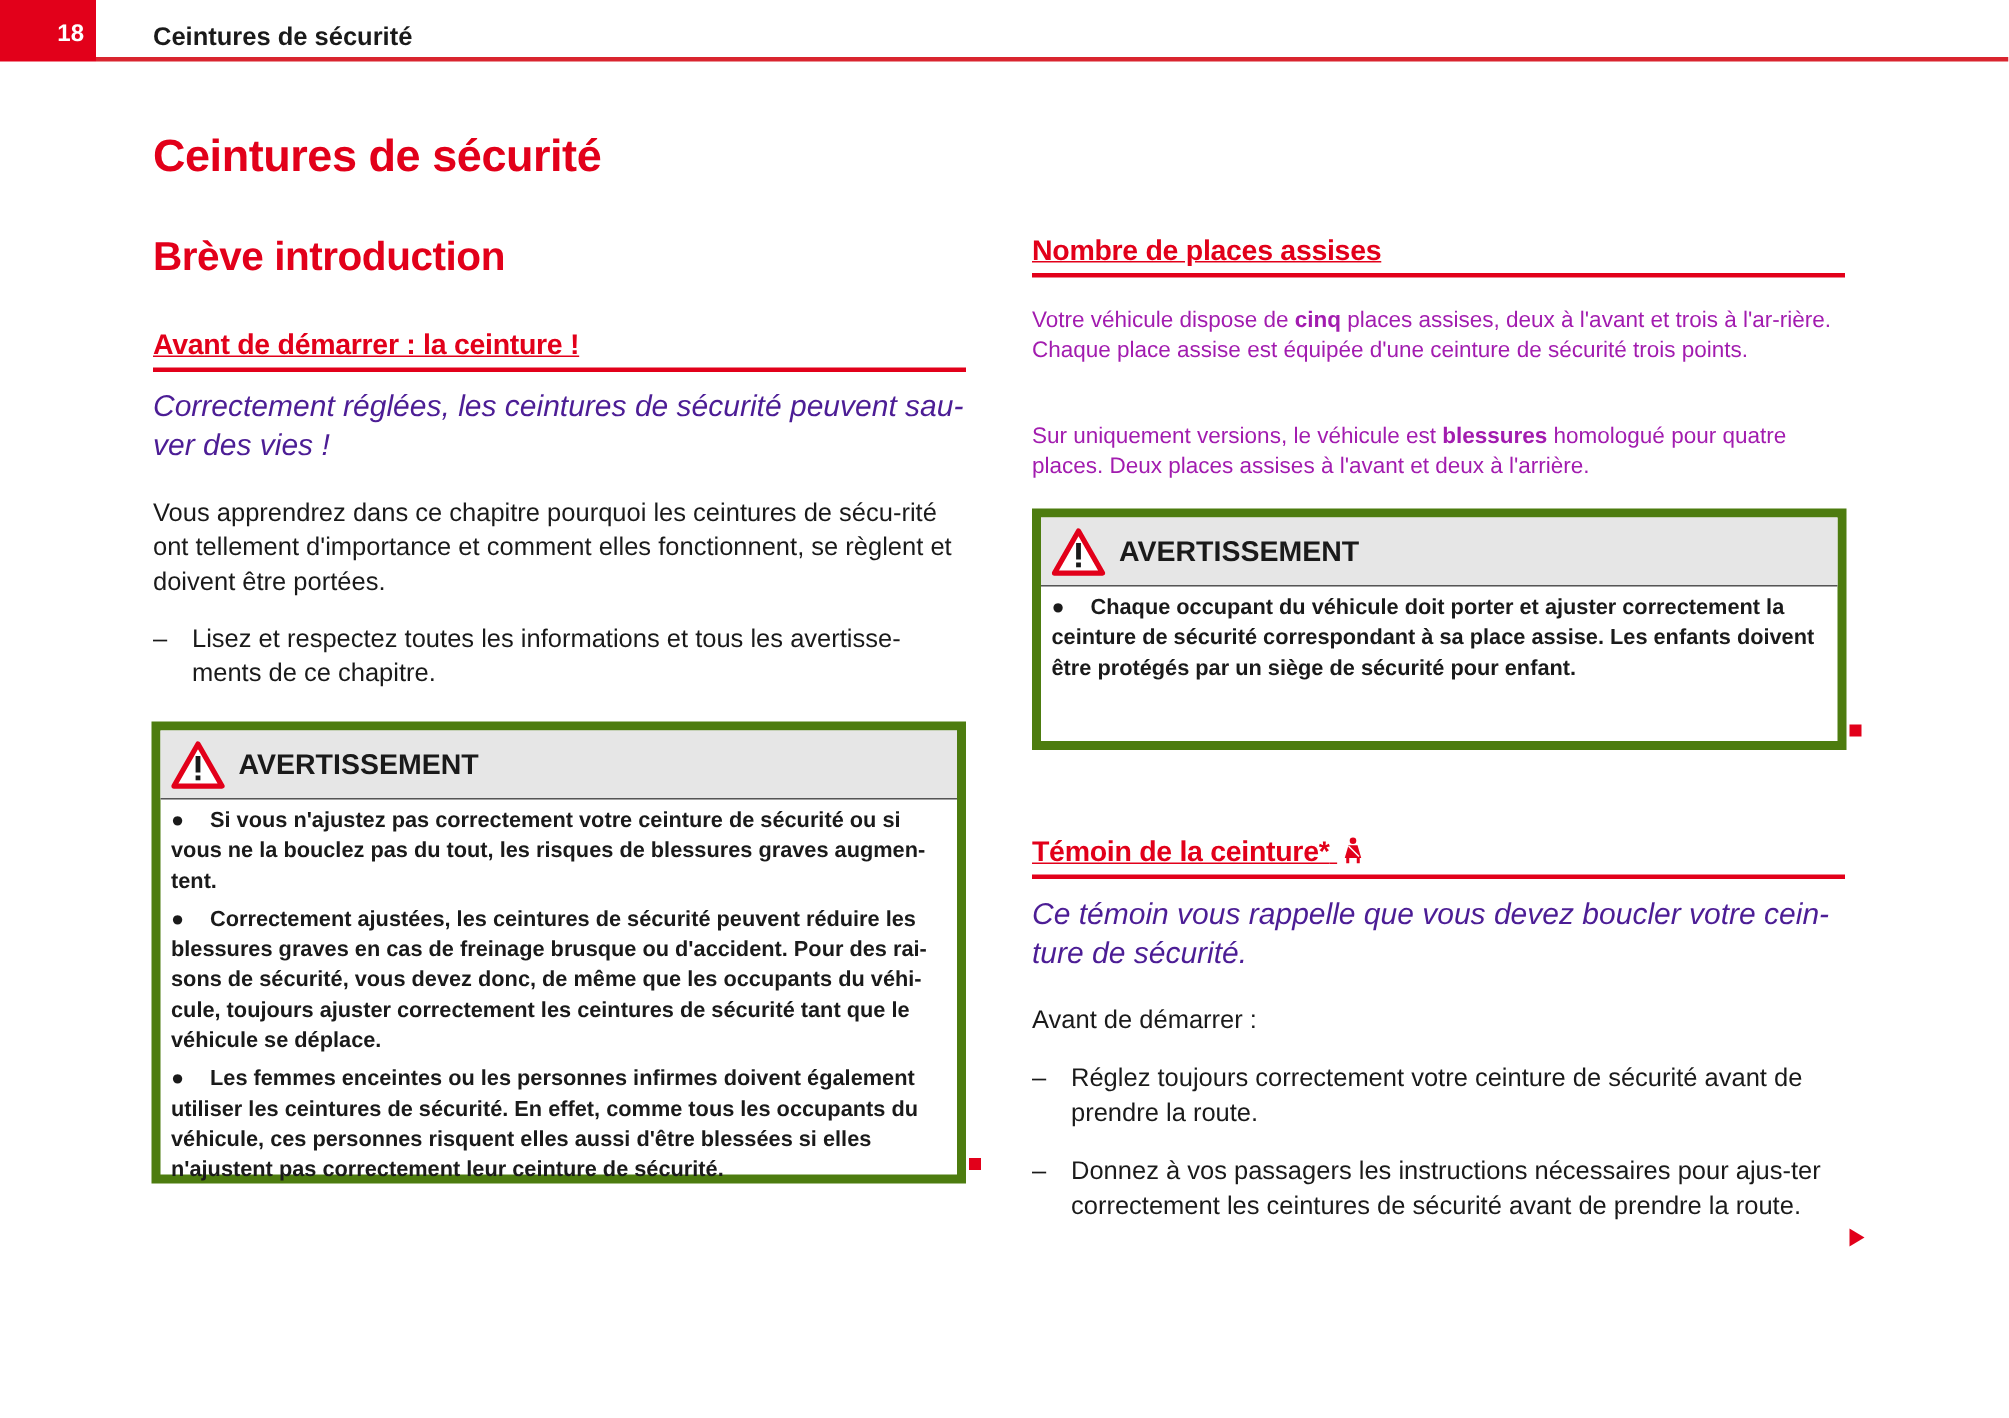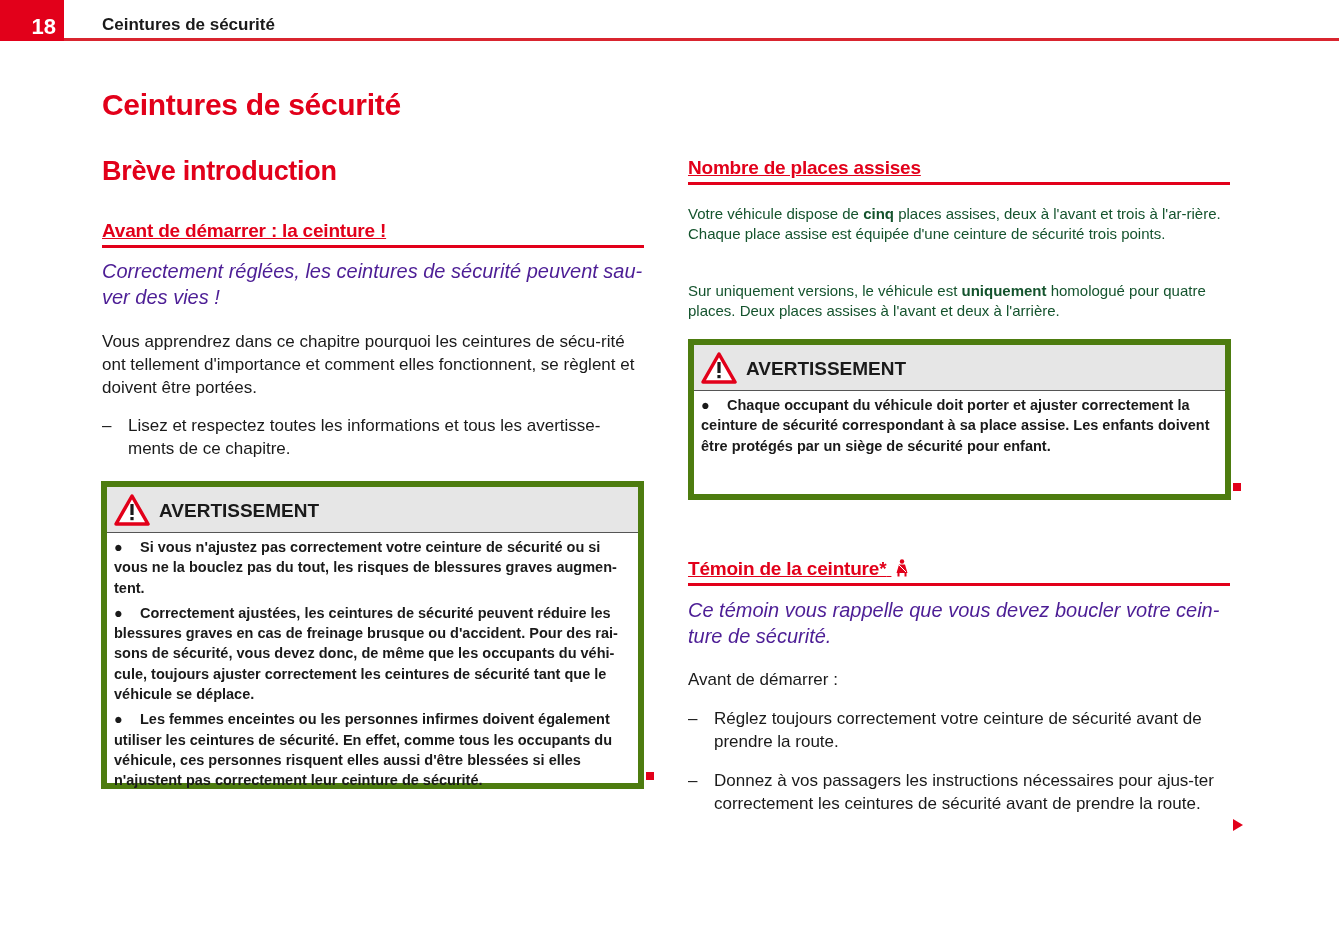--- a/index.html
+++ b/index.html
@@ -1,30 +1,30 @@
 <!DOCTYPE html>
 <html><head>
 <meta charset="utf-8">
 <style>
   * { margin: 0; padding: 0; box-sizing: border-box; }
   html, body { width: 1339px; height: 945px; background: #ffffff; overflow: hidden; }
   body { position: relative; font-family: "Liberation Sans", sans-serif; color: #1a1a1a; }
 
   .page-header { position: absolute; left: 0; top: 0; width: 1339px; height: 41px; }
   .page-number-box { position: absolute; left: 0; top: 0; width: 64px; height: 41px; background: #e2001a; }
-  .page-number { position: absolute; left: 0; top: 14px; width: 64px; text-align: right; padding-right: 8px; color: #fff; font-weight: bold; font-size: 22px; }
+  .page-number { position: absolute; left: 0; top: 14px; width: 64px; text-align: right; padding-right: 8px; color: #fff; font-weight: bold; font-size: 16px; }
   .header-title { position: absolute; left: 102px; top: 15px; font-size: 17px; font-weight: bold; color: #1a1a1a; }
   .header-rule { position: absolute; left: 64px; top: 38px; width: 1275px; height: 3px; background: #d9252f; }
   .h-chapter { position: absolute; left: 102px; top: 88px; font-size: 30px; font-weight: bold; color: #e2001a; letter-spacing: -0.3px; }
   .h-section { position: absolute; font-size: 27px; font-weight: bold; color: #e2001a; letter-spacing: -0.3px; }
   .h-sub { position: absolute; font-size: 19px; font-weight: bold; color: #e2001a; padding-bottom: 3px; border-bottom: 3px solid #e2001a; letter-spacing: -0.2px; text-decoration: underline; }
 
   .intro { position: absolute; font-style: italic; font-size: 20px; line-height: 26px; color: #4c1d95; }
   .body-text { position: absolute; font-size: 17px; line-height: 23px; color: #1a1a1a; }
-  .body-small { position: absolute; font-size: 15px; line-height: 20px; color: #14532d; }
+  .body-small { position: absolute; font-size: 15px; line-height: 20px; color: #a21caf; }
   .dash-item { position: absolute; font-size: 17px; line-height: 23px; color: #1a1a1a; padding-left: 26px; }
   .dash-item .dash { position: absolute; left: 0; top: 0; }
 
   .warn-box { position: absolute; border: 6px solid #4d7c0f; background: #fff; }
   .warn-head { height: 46px; background: #e6e6e6; border-bottom: 1px solid #555; position: relative; }
   .warn-icon { position: absolute; left: 7px; top: 7px; width: 36px; height: 32px; }
   .warn-title { position: absolute; left: 52px; top: 13px; font-size: 19px; font-weight: bold; color: #1a1a1a; }
   .warn-body { padding: 4px 7px 3px 7px; }
   .warn-item { font-size: 14.5px; line-height: 20.3px; font-weight: bold; color: #1a1a1a; margin-bottom: 5px; }
   .warn-item:last-child { margin-bottom: 0; }
@@ -77,21 +77,21 @@
 </div>
 <div class="end-square" style="left:646px; top:772px;"></div>
 
 <div class="h-sub" style="left:688px; top:157px; width:542px;">Nombre de places assises</div>
 
 <div class="body-small" style="left:688px; top:204px; width:540px;">
   <span>Votre véhicule dispose de </span><b>cinq</b><span> places assises, deux à l'avant et trois à l'ar-rière. Chaque place assise est équipée d'une ceinture de sécurité trois points.</span>
 </div>
 
 <div class="body-small" style="left:688px; top:281px; width:540px;">
-  <span>Sur uniquement versions, le véhicule est </span><b>uniquement</b><span> homologué pour quatre places. Deux places assises à l'avant et deux à l'arrière.</span>
+  <span>Sur uniquement versions, le véhicule est </span><b>blessures</b><span> homologué pour quatre places. Deux places assises à l'avant et deux à l'arrière.</span>
 </div>
 
 <div class="warn-box" style="left:688px; top:339px; width:543px; height:161px;">
   <div class="warn-head">
     <svg class="warn-icon" viewBox="0 0 36 32">
       <path d="M18 2 L34 30 L2 30 Z" fill="#fff" stroke="#e2001a" stroke-width="3.5" stroke-linejoin="round"></path>
       <rect x="16.4" y="10" width="3.2" height="11" fill="#1a1a1a"></rect>
       <rect x="16.4" y="23" width="3.2" height="3.2" fill="#1a1a1a"></rect>
     </svg>
     <span class="warn-title">AVERTISSEMENT</span>

